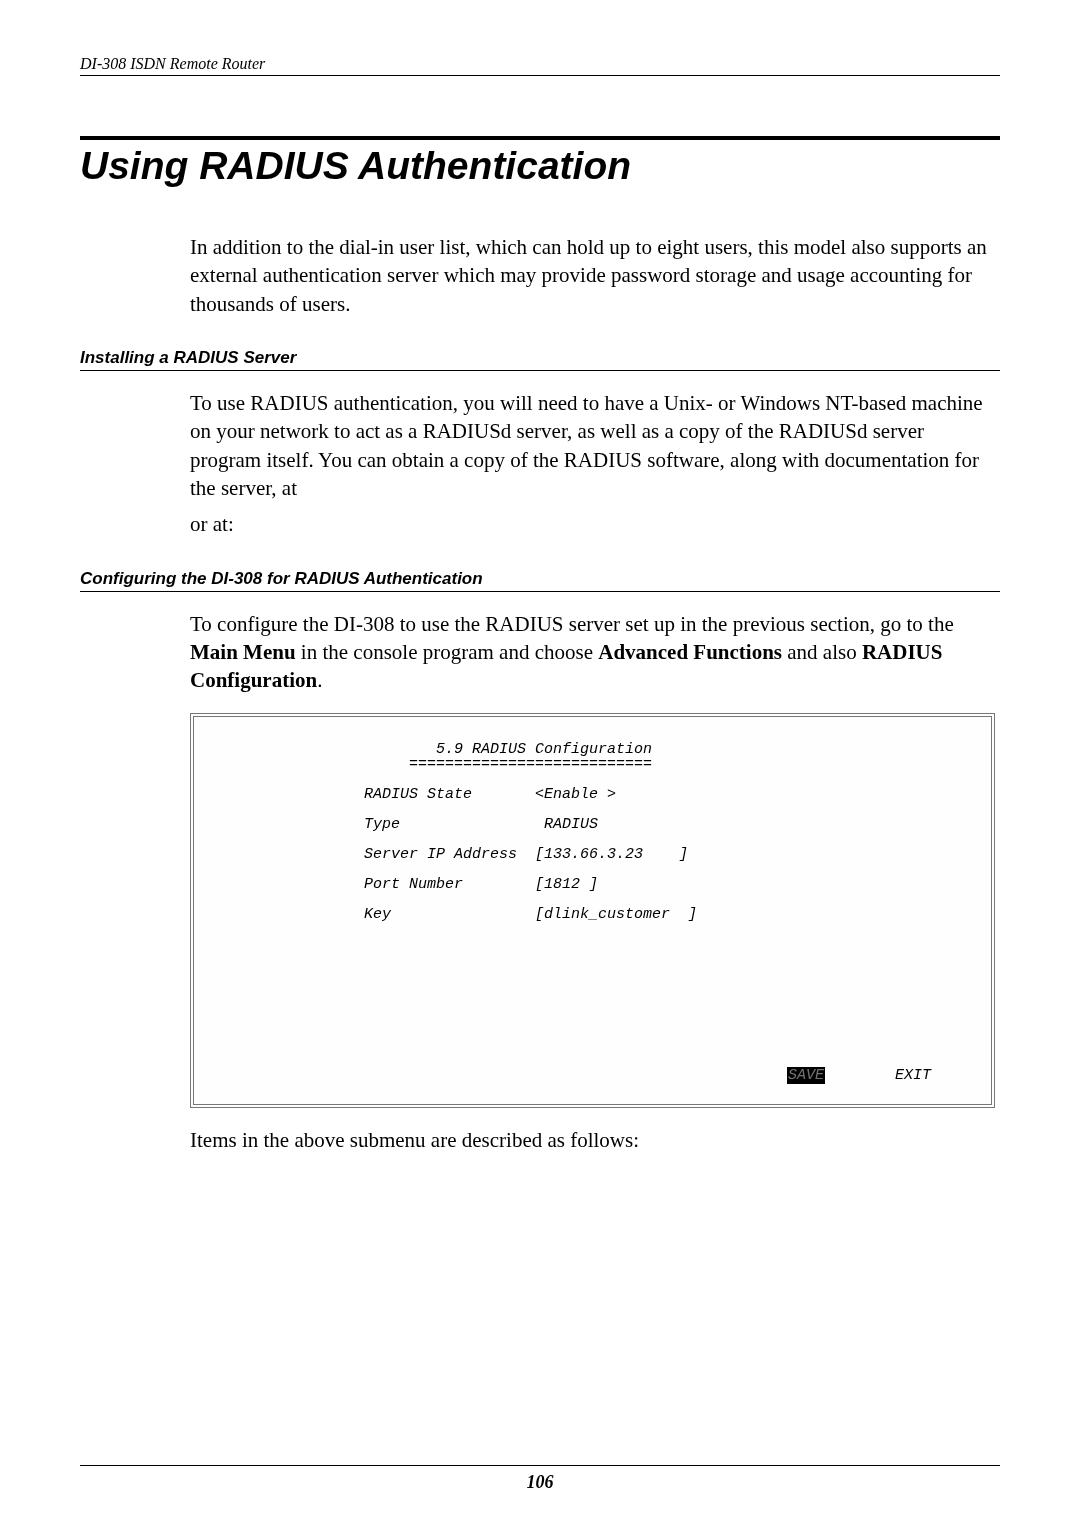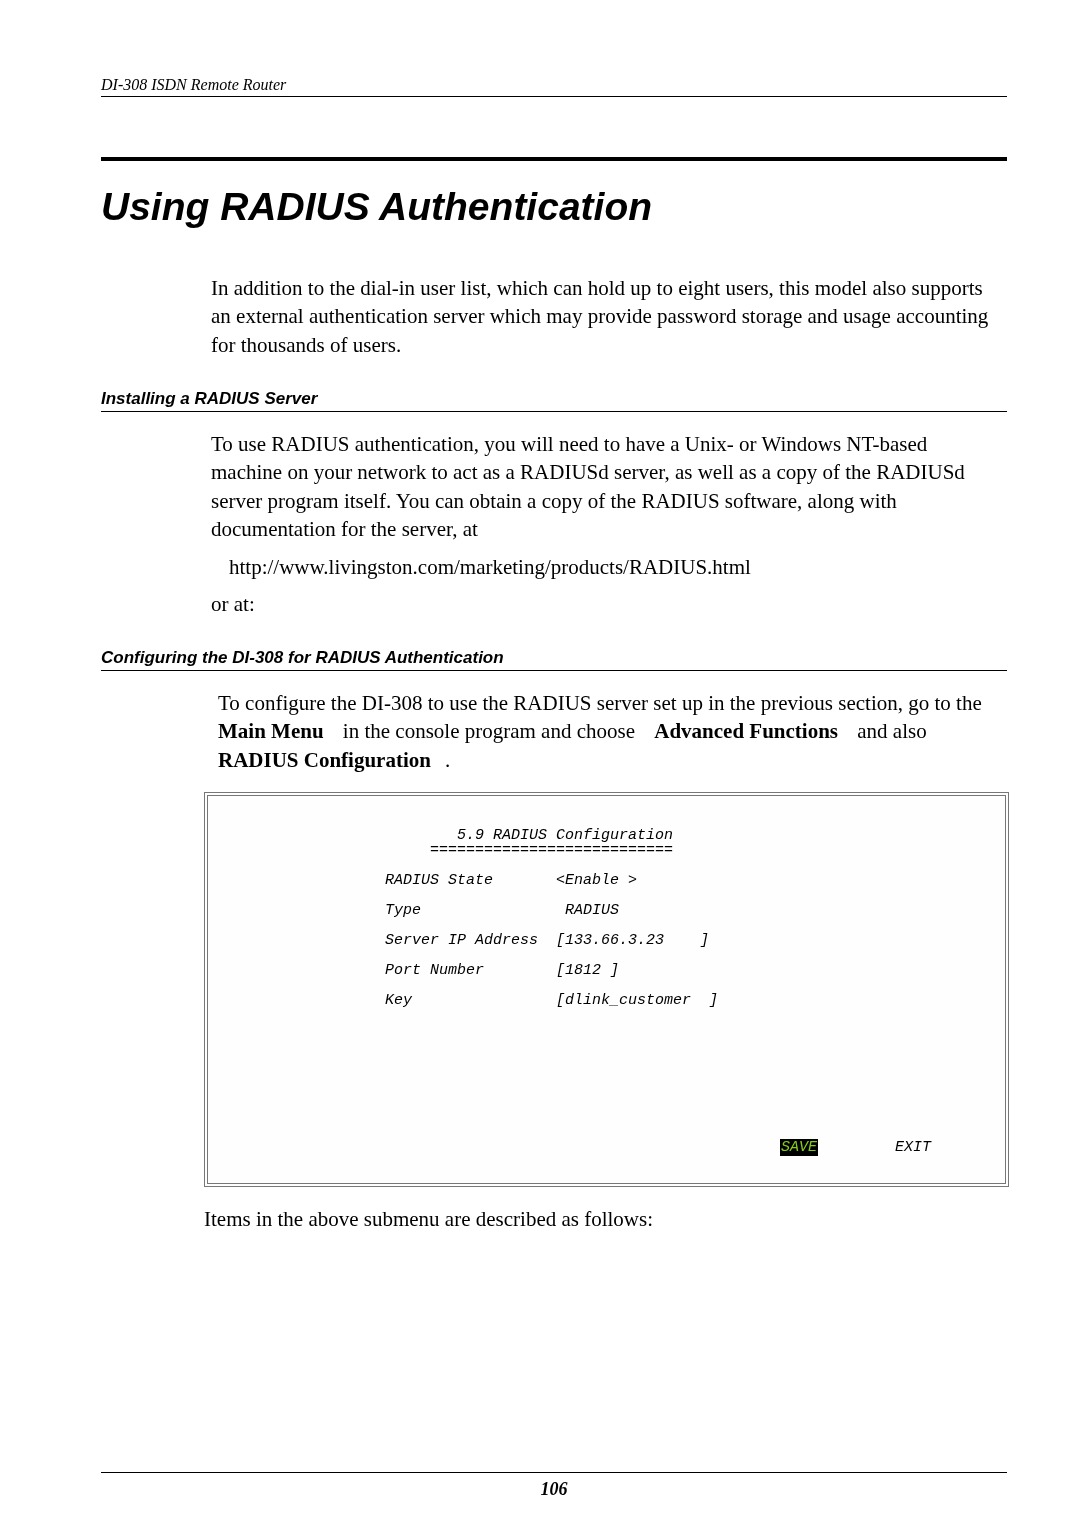--- a/index.html
+++ b/index.html
@@ -1,16 +1,16 @@
 <!DOCTYPE html>
 <html><head>
 <meta charset="utf-8">
 <style>
   * {
-    margin: 7px;
+    margin: 0;
     padding: 0;
     box-sizing: border-box;
   }
   body {
     background: #fff;
     font-family: "Times New Roman", Times, serif;
     font-size: 21px;
     color: #000;
     width: 1080px;
     height: 1528px;
@@ -23,21 +23,21 @@
     border-bottom: 1.5px solid #000;
     padding-bottom: 2px;
     margin-bottom: 60px;
   }
   .chapter-title {
     font-family: Arial, Helvetica, sans-serif;
     font-weight: bold;
     font-style: italic;
     font-size: 39px;
     border-top: 4px solid #000;
-    padding-top: 24px;
+    padding-top: 4px;
     margin-bottom: 45px;
   }
   .body-block {
     margin-left: 110px;
     margin-right: 5px;
   }
   .body-block p {
     line-height: 1.35;
     margin-bottom: 8px;
   }
@@ -78,21 +78,21 @@
   }
   .console-actions {
     position: absolute;
     bottom: 20px;
     right: 60px;
     font-family: "Courier New", Courier, monospace;
     font-size: 15px;
   }
   .save-btn {
     background: #000;
-    color: #84cc16;
+    color: #737373;
     padding: 0 1px;
     margin-right: 70px;
   }
   .footer {
     position: absolute;
     bottom: 35px;
     left: 80px;
     right: 80px;
     border-top: 1.5px solid #000;
     text-align: center;
@@ -114,21 +114,20 @@
 <div class="chapter-title">Using RADIUS Authentication</div>
 
 <div class="body-block">
   <p>In addition to the dial-in user list, which can hold up to eight users, this model also supports an external authentication server which may provide password storage and usage accounting for thousands of users.</p>
 </div>
 
 <div class="section-heading">Installing a RADIUS Server</div>
 
 <div class="body-block">
   <p>To use RADIUS authentication, you will need to have a Unix- or Windows NT-based machine on your network to act as a RADIUSd server, as well as a copy of the RADIUSd server program itself. You can obtain a copy of the RADIUS software, along with documentation for the server, at</p>
-  <p class="indent-url">http://www.livingston.com/marketing/products/RADIUS.html</p>
   <p>or at:</p>
 </div>
 
 <div class="section-heading">Configuring the DI-308 for RADIUS Authentication</div>
 
 <div class="body-block">
   <p>
     <span>To configure the DI-308 to use the RADIUS server set up in the previous section, go to the </span><span class="bold">Main Menu</span><span> in the console program and choose </span><span class="bold">Advanced Functions</span><span> and also </span><span class="bold">RADIUS Configuration</span><span>.</span>
   </p>
 </div>

